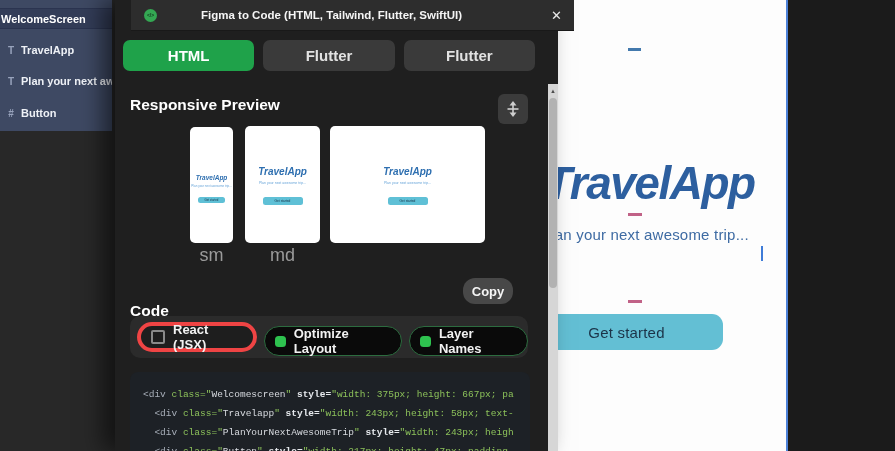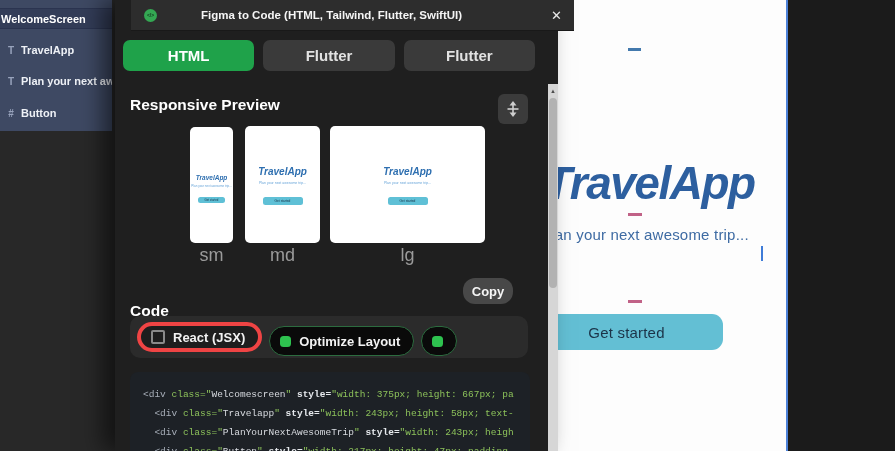--- a/index.html
+++ b/index.html
@@ -153,36 +153,36 @@
     </div>
     <div class="card" style="left:215px;top:126px;width:155px;height:117px;">
       <span class="t" style="font-size:10px;margin-top:40px;">TravelApp</span>
       <span class="s" style="font-size:3.5px;margin-top:4px;">Plan your next awesome trip...</span>
       <div class="b" style="width:40px;height:8px;margin-top:12px;">
         <span style="font-size:3.2px;">Get started</span>
       </div>
     </div>
     <div class="size-label" style="left:75px;width:43px;">sm</div>
     <div class="size-label" style="left:130px;width:75px;">md</div>
-    <div class="size-label" style="left:215px;width:155px;">lg</div>
 
     <div class="h-row" style="top:281px;margin-top:21px;">Code</div>
     <div class="copy-btn">Copy</div>
 
     <div class="toggles">
       <div class="chip off">
         <span class="checkbox"></span>
         <span>React (JSX)</span>
       </div>
       <div class="chip on">
         <span class="dot"></span>
         <span>Optimize Layout</span>
       </div>
       <div class="chip on">
         <span class="dot"></span>
+        <span>Layer Names</span>
       </div>
     </div>
 
     <div class="code-block">
         <div class="code-line"><span class="tk-tag">&lt;div </span><span class="tk-attr">class=</span><span class="tk-str">"</span><span class="tk-name">Welcomescreen</span><span class="tk-str">" </span><span class="tk-style">style=</span><span class="tk-str">"width: 375px; height: 667px; pa</span></div>
         <div class="code-line"><span class="tk-tag">  &lt;div </span><span class="tk-attr">class=</span><span class="tk-str">"</span><span class="tk-name">Travelapp</span><span class="tk-str">" </span><span class="tk-style">style=</span><span class="tk-str">"width: 243px; height: 58px; text-</span></div>
         <div class="code-line"><span class="tk-tag">  &lt;div </span><span class="tk-attr">class=</span><span class="tk-str">"</span><span class="tk-name">PlanYourNextAwesomeTrip</span><span class="tk-str">" </span><span class="tk-style">style=</span><span class="tk-str">"width: 243px; heigh</span></div>
         <div class="code-line"><span class="tk-tag">  &lt;div </span><span class="tk-attr">class=</span><span class="tk-str">"</span><span class="tk-name">Button</span><span class="tk-str">" </span><span class="tk-style">style=</span><span class="tk-str">"width: 217px; height: 47px; padding-</span></div>
       </div>
 

